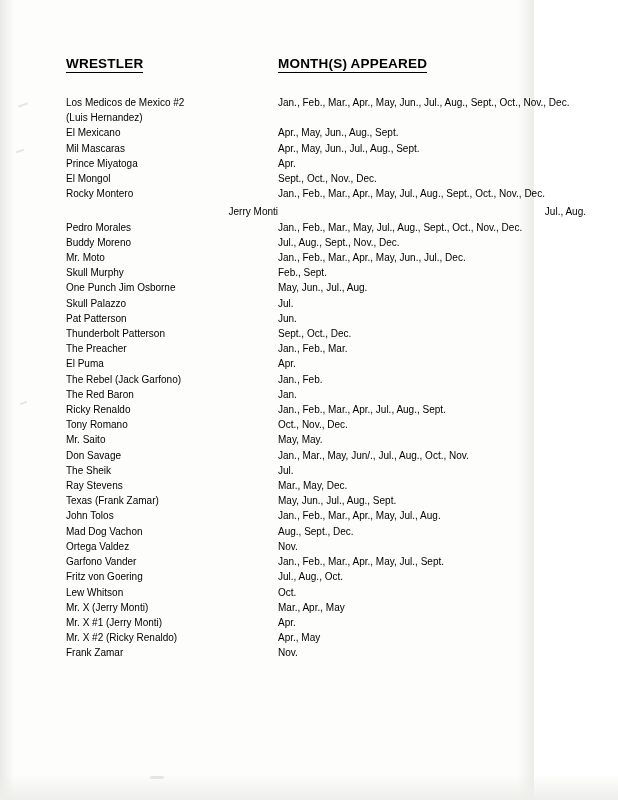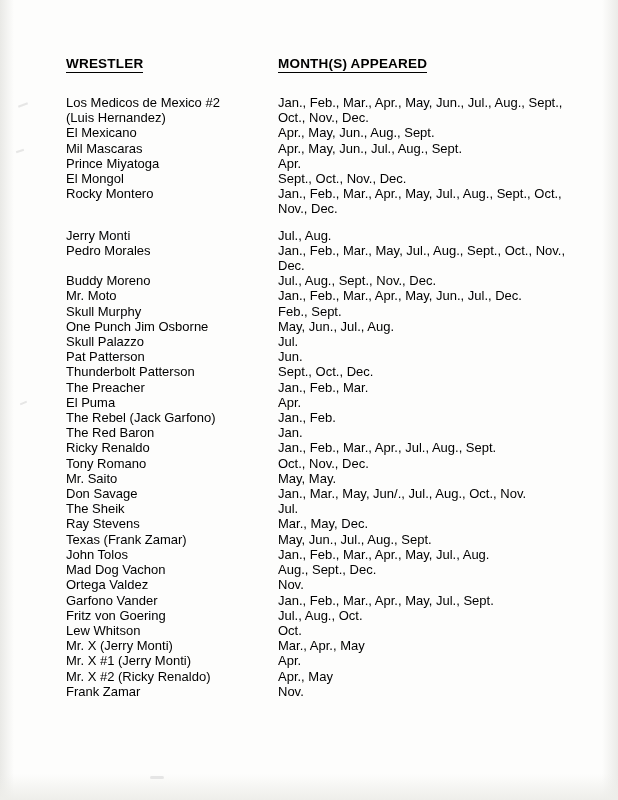--- a/index.html
+++ b/index.html
@@ -11,21 +11,21 @@
     width: 618px;
     height: 800px;
     font-family: "Liberation Sans", sans-serif;
     color: #000000;
     position: relative;
     overflow: hidden;
   }
   .page {
     position: absolute;
     top: 0; left: 0;
-    width: 618px;
+    width: 534px;
     height: 800px;
     background: #fdfdfc;
   }
   
   .scan-edge-left {
     position: absolute;
     top: 0; left: 0;
     width: 14px; height: 800px;
     background: linear-gradient(to right, #e9e9e6 0%, rgba(253,253,252,0) 100%);
     pointer-events: none;
@@ -70,38 +70,39 @@
   .col-months {
     flex: 1 1 auto;
   }
   .header-row .col-name span,
   .header-row .col-months span {
     border-bottom: 1.5px solid #000;
     display: inline-block;
     padding-bottom: 1px;
   }
   .rows {
-    font-size: 13px;
+    font-size: 10px;
     line-height: 15.2px;
   }
   .row {
     display: flex;
     align-items: flex-start;
   }
   .row .name {
     width: 212px;
     flex: 0 0 212px;
     white-space: pre-line;
   }
   .row .months {
     flex: 1 1 auto;
     white-space: normal;
   }
   .row.gap {
-    margin-top: 11px;
+    margin-top: 3px;
+    text-align: right;
   }
 </style>
 </head>
 <body>
 
 <div class="page">
 
   <div class="scan-edge-left"></div>
   <div class="scan-edge-right"></div>
   <div class="scan-edge-bottom"></div>

